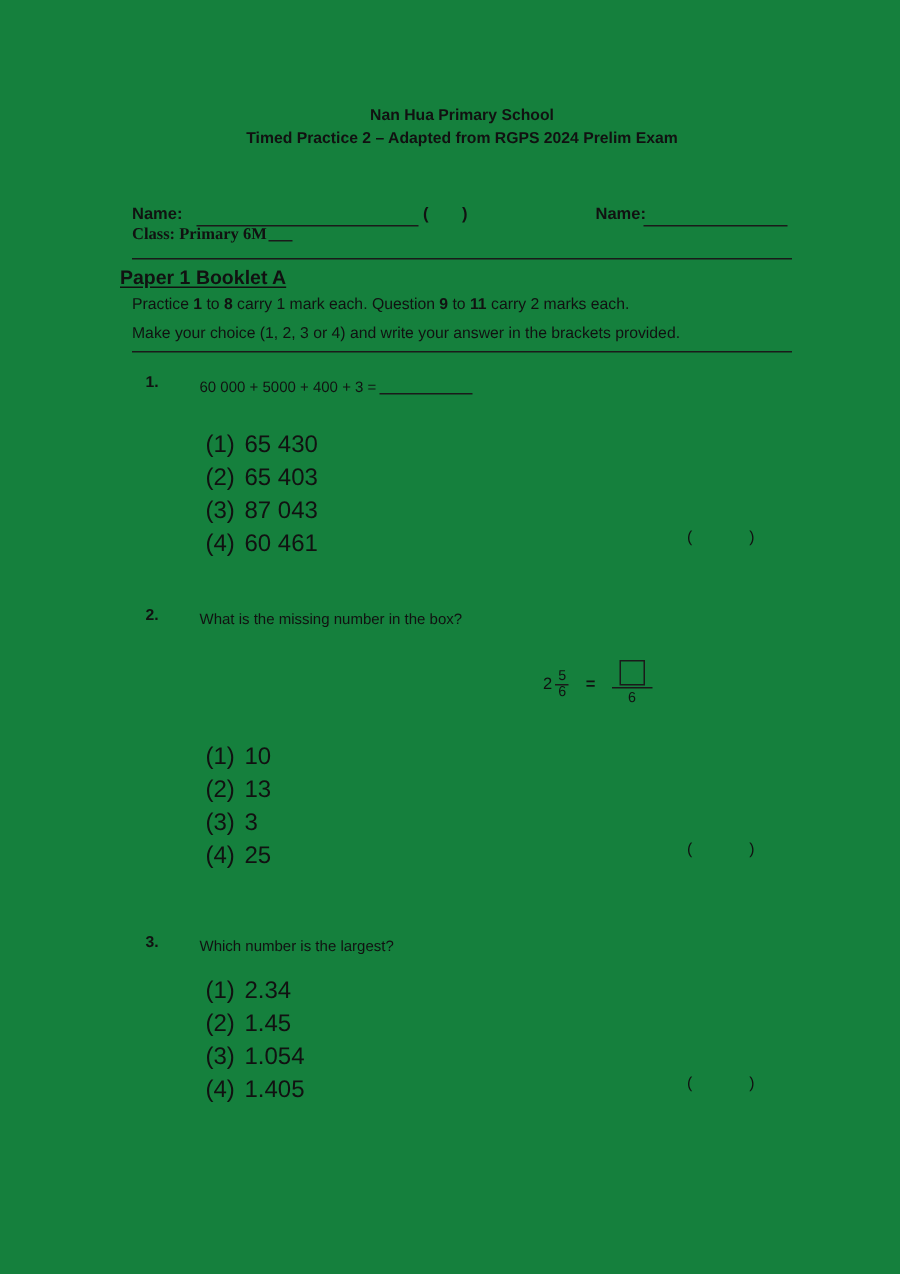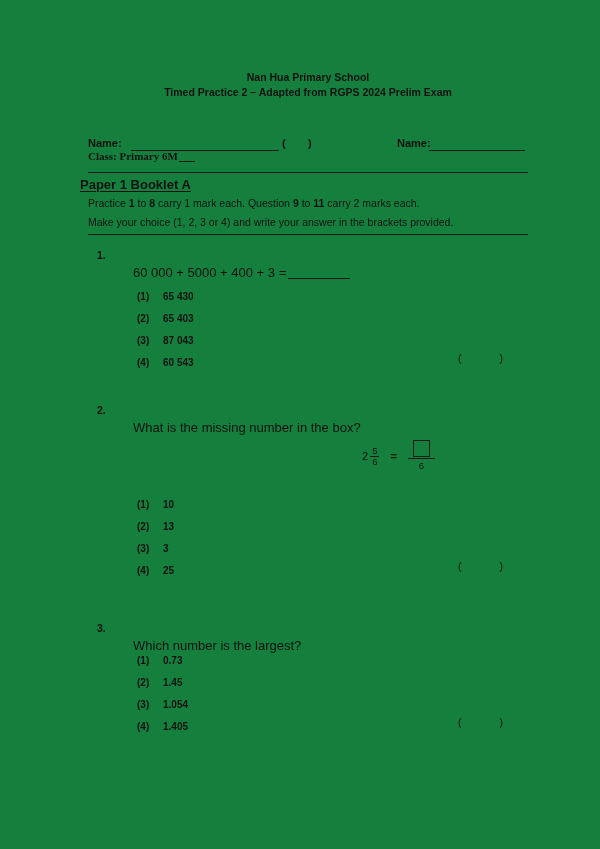--- a/index.html
+++ b/index.html
@@ -130,38 +130,37 @@
   .qnum {
     position: absolute;
     left: 9px;
     top: 0;
     font-size: 10.5px;
     font-weight: bold;
   }
   .qtext {
     position: absolute;
     left: 45px;
-    top: 16px;
-    font-size: 13px;
+    top: 4px;
+    font-size: 10px;
     white-space: nowrap;
   }
   .qblank {
     display: inline-block;
     width: 62px;
     border-bottom: 1.3px solid #1a1a1a;
     vertical-align: -2px;
     margin-left: 2px;
   }
 
   .opts {
     position: absolute;
     left: 49px;
     top: 0;
-    font-size: 10px;
-    font-weight: bold;
+    font-size: 16px;
   }
   .opt {
     position: relative;
     height: 22px;
     line-height: 22px;
     white-space: nowrap;
   }
   .opt .onum {
     display: inline-block;
     width: 26px;
@@ -286,21 +285,21 @@
       <div class="opt">
         <span class="onum">(1)</span><span class="otxt">65 430</span>
       </div>
       <div class="opt">
         <span class="onum">(2)</span><span class="otxt">65 403</span>
       </div>
       <div class="opt">
         <span class="onum">(3)</span><span class="otxt">87 043</span>
       </div>
       <div class="opt">
-        <span class="onum">(4)</span><span class="otxt">60 543</span>
+        <span class="onum">(4)</span><span class="otxt">60 461</span>
       </div>
     </div>
     <div class="ansbracket" style="left:370px; top:66px;"><span class="open">(</span><span class="close">)</span></div>
   </div>
 
   <div class="q" style="top:404px;">
     <span class="qnum">2.</span>
     <span class="qtext">What is the missing number in the box?</span>
   </div>
 
@@ -337,21 +336,21 @@
     <div class="ansbracket" style="left:370px; top:66px;"><span class="open">(</span><span class="close">)</span></div>
   </div>
 
   <div class="q" style="top:622px;">
     <span class="qnum">3.</span>
     <span class="qtext">Which number is the largest?</span>
   </div>
   <div class="q" style="top:650px;">
     <div class="opts">
       <div class="opt">
-        <span class="onum">(1)</span><span class="otxt">0.73</span>
+        <span class="onum">(1)</span><span class="otxt">2.34</span>
       </div>
       <div class="opt">
         <span class="onum">(2)</span><span class="otxt">1.45</span>
       </div>
       <div class="opt">
         <span class="onum">(3)</span><span class="otxt">1.054</span>
       </div>
       <div class="opt">
         <span class="onum">(4)</span><span class="otxt">1.405</span>
       </div>

